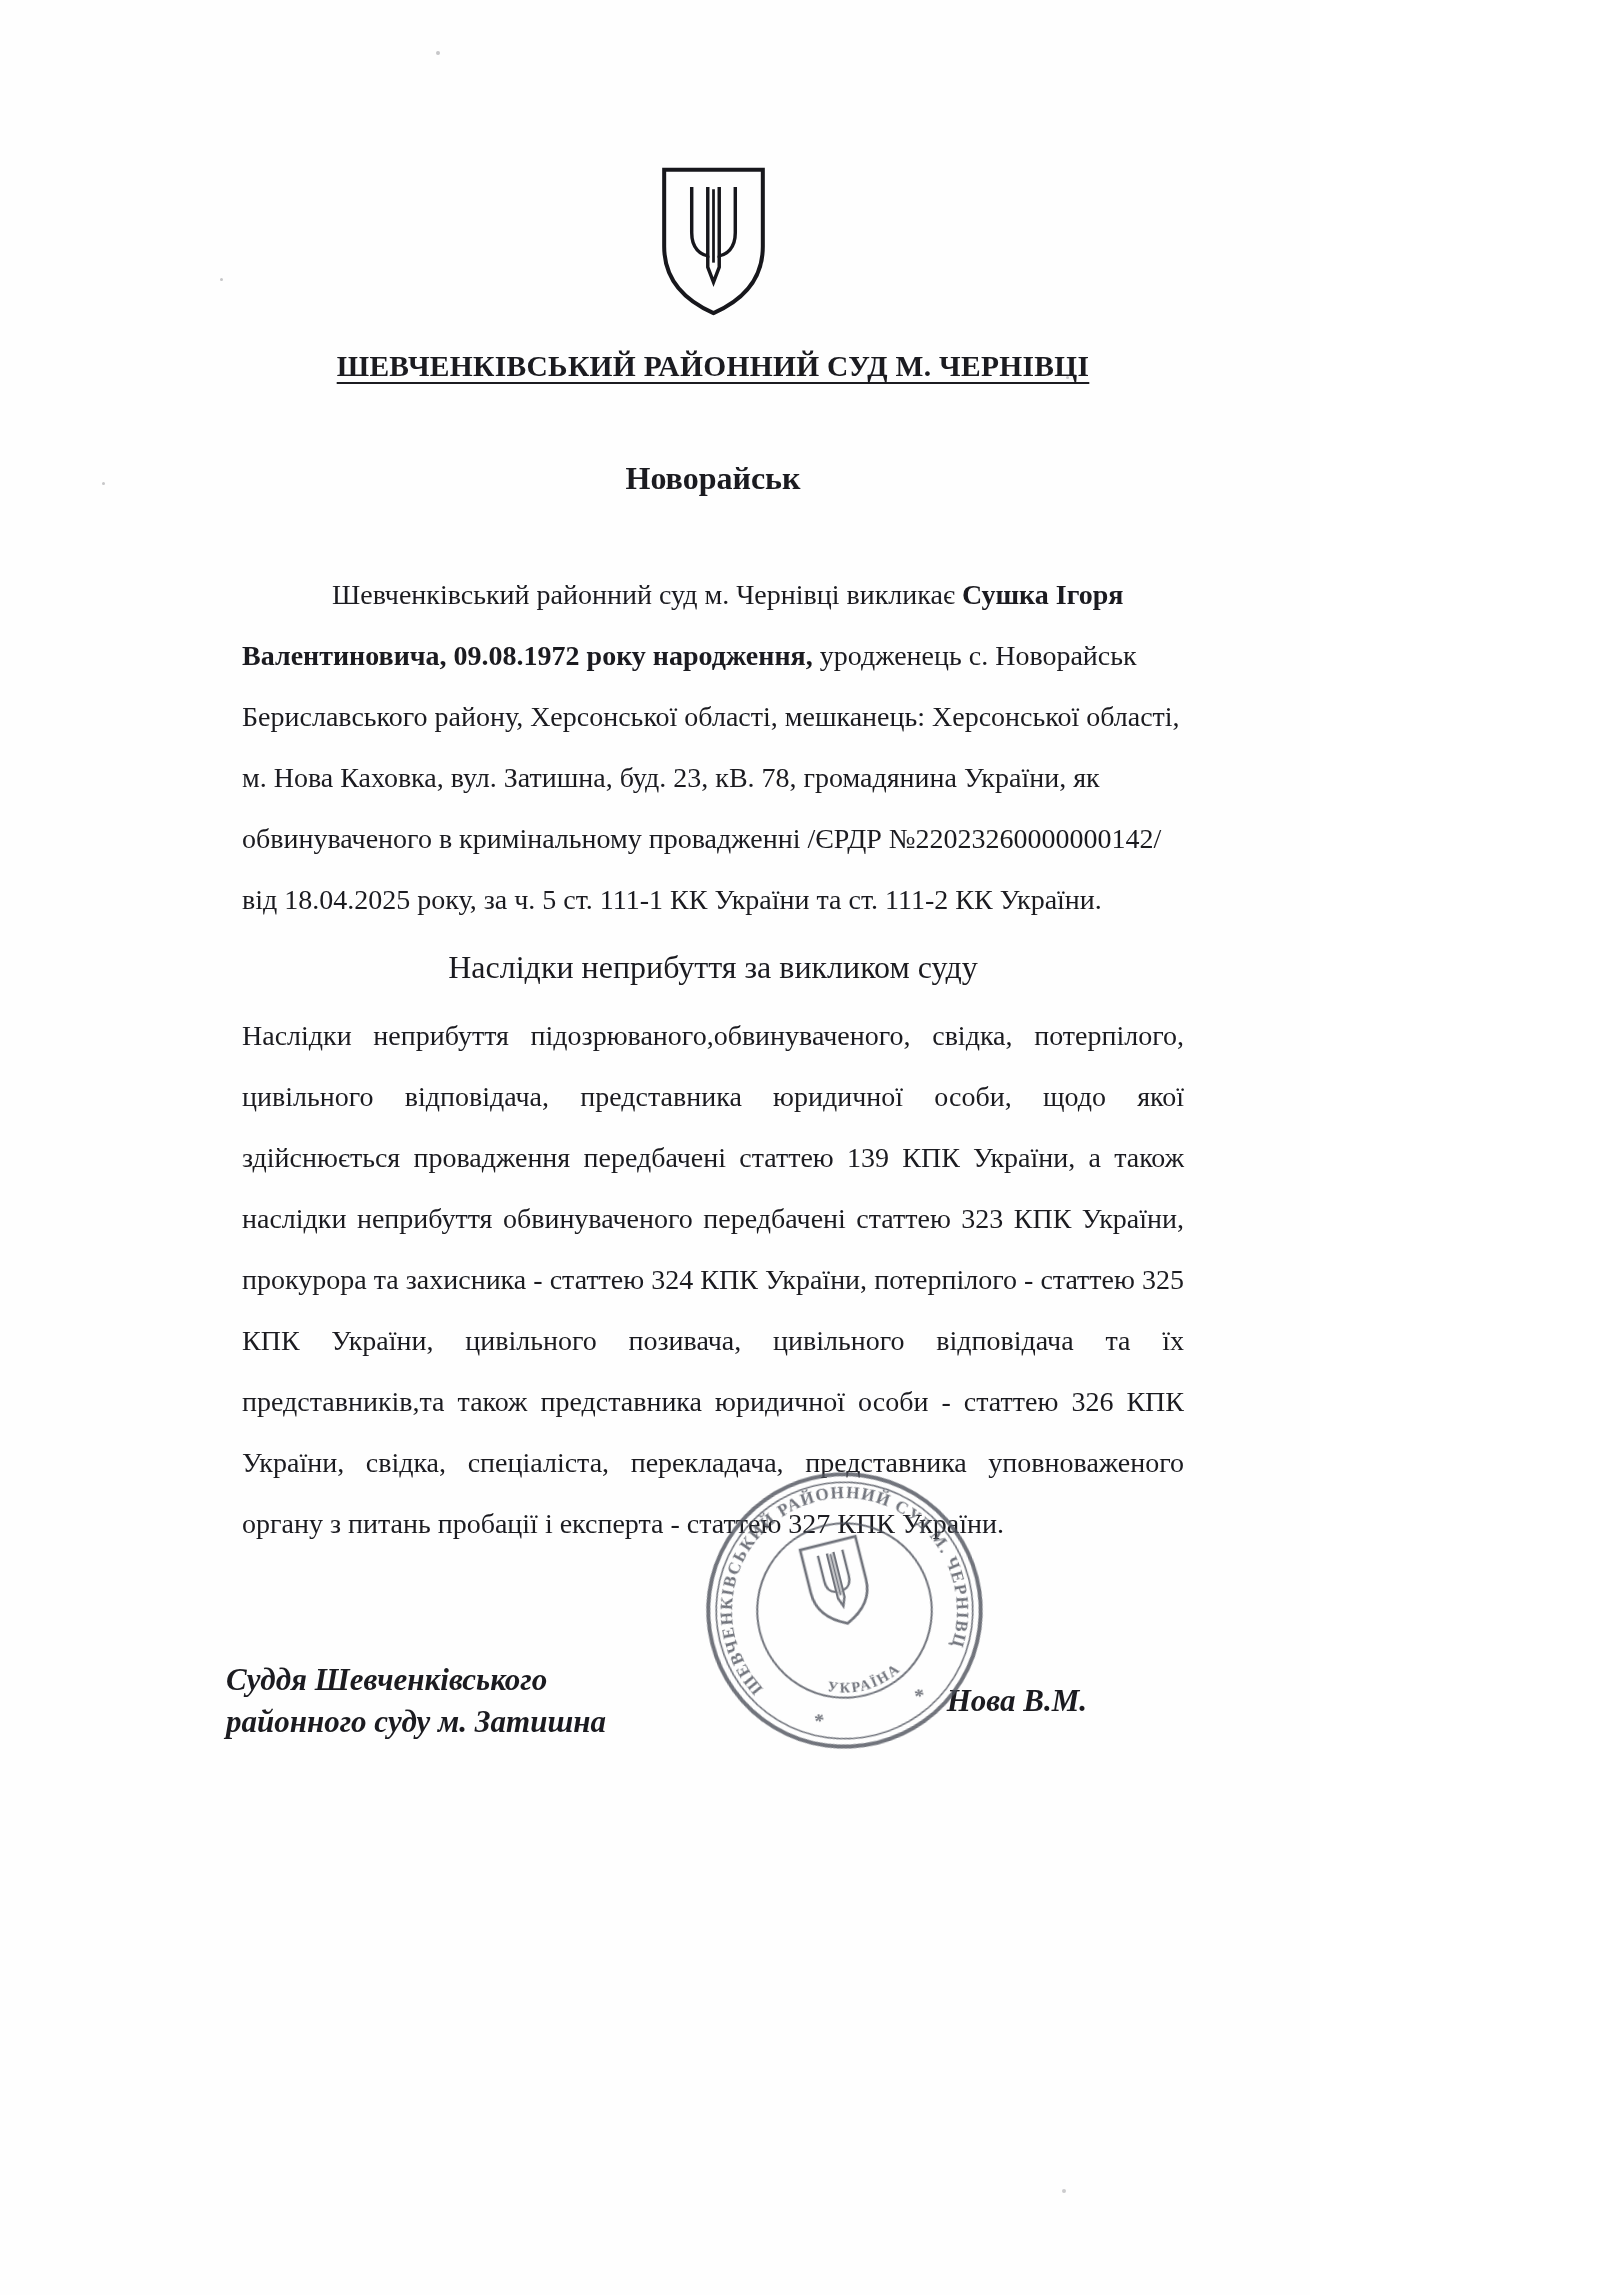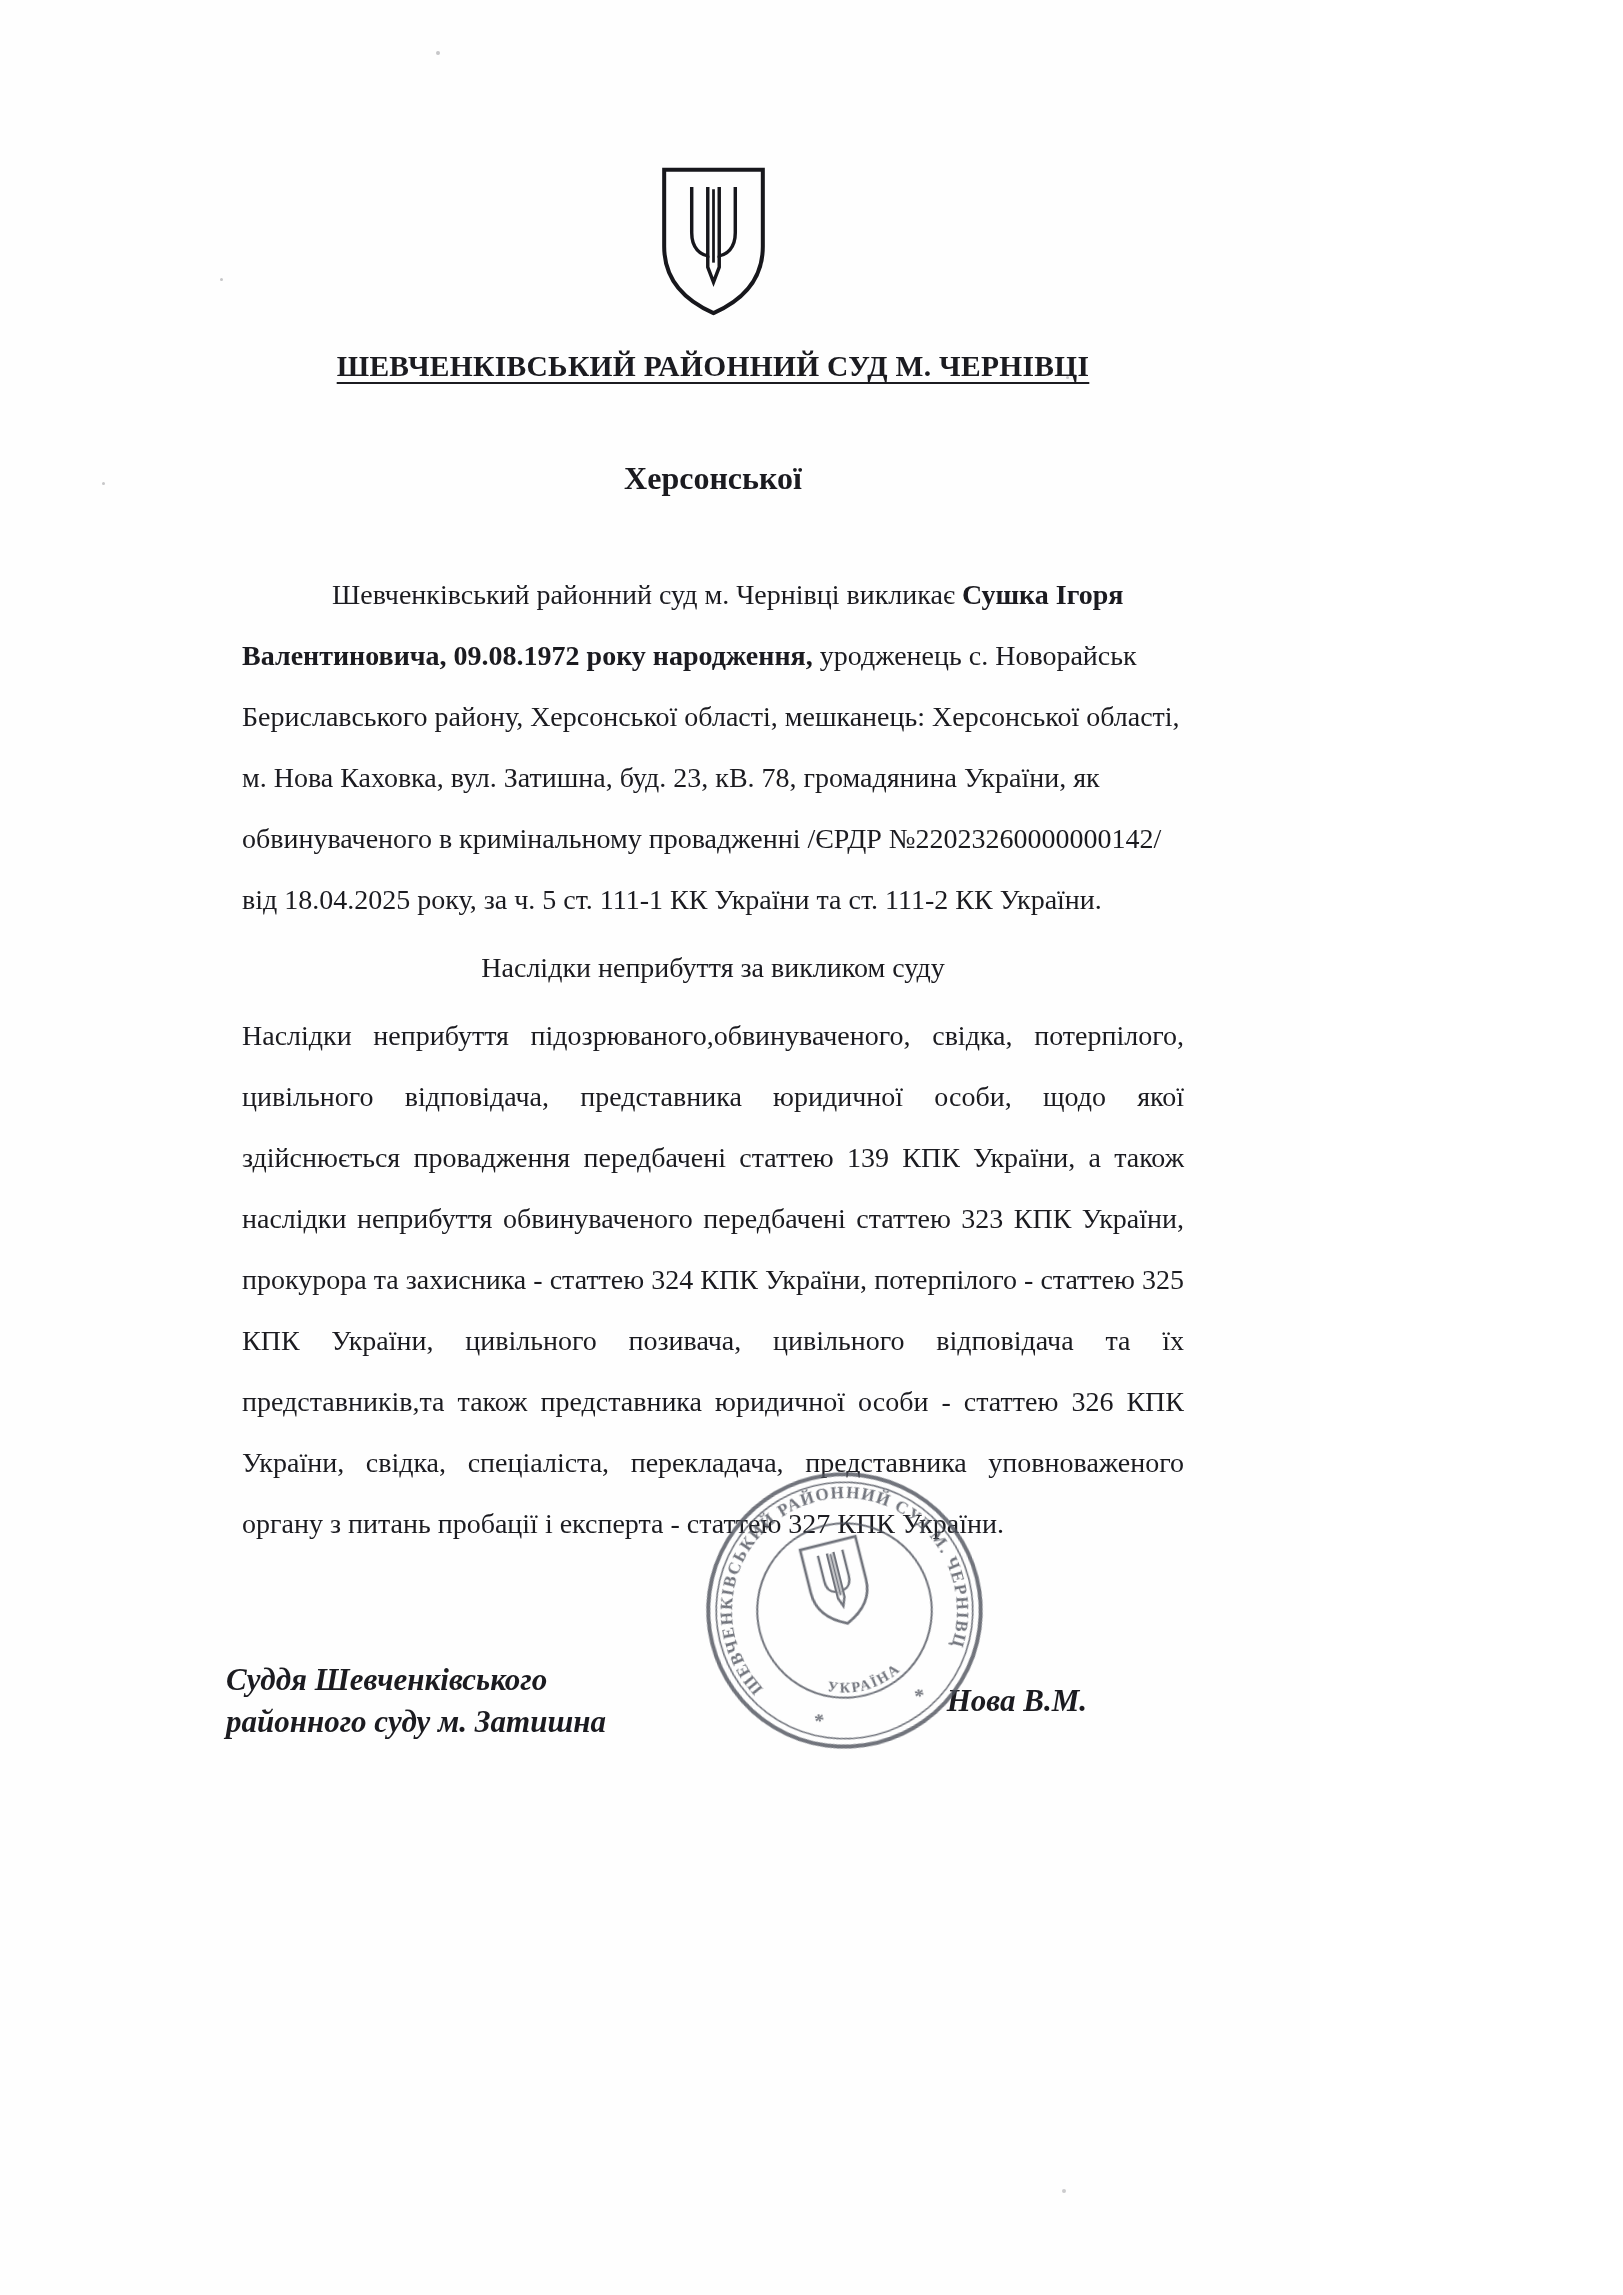--- a/index.html
+++ b/index.html
@@ -28,21 +28,21 @@
   .doc-title {
     margin:77px 0 0 0;
     text-align:center;
     font-size:32px; font-weight:bold;
   }
 
   .body-p { font-size:28px; line-height:61px; margin:16px; }
   .p-first { margin-top:67px; }
   .indent { text-indent:90px; }
   .justify { text-align:justify; }
-  .centered-line { text-align:center; font-size:28px; line-height:43px; margin:0; }
+  .centered-line { text-align:center; font-size:32px; line-height:43px; margin:0; }
   .u { text-decoration:underline; text-decoration-thickness:2px; text-underline-offset:4.6px; }
   b { font-weight:bold; }
 
   .sig-row {
     display:flex; justify-content:space-between; align-items:center;
     margin-top:105px; padding-right:113px;
     font-weight:bold; font-style:italic;
     font-size:31px; line-height:42px;
   }
   .judge-title { white-space:nowrap; }
@@ -79,21 +79,21 @@
         <path d="M7,5 H93 V72 Q93 111 50 130 Q7 111 7 72 Z" fill="none" stroke="currentColor" stroke-width="3.5"></path>
         <path d="M31,20 V60 C31,74 39,79 45,80 L45,20" fill="none" stroke="currentColor" stroke-width="3"></path>
         <path d="M69,20 V60 C69,74 61,79 55,80 L55,20" fill="none" stroke="currentColor" stroke-width="3"></path>
         <path d="M50,22 V86" fill="none" stroke="currentColor" stroke-width="2.4"></path>
         <path d="M45,80 L45,90 L50,103 L55,90 L55,80" fill="none" stroke="currentColor" stroke-width="3"></path>
       </svg>
     </div>
 
     <h1 class="court-name">ШЕВЧЕНКІВСЬКИЙ РАЙОННИЙ СУД М. ЧЕРНІВЦІ</h1>
 
-    <h2 class="doc-title">Херсонської</h2>
+    <h2 class="doc-title">Новорайськ</h2>
 
     <p class="body-p p-first indent"><span>Шевченківський районний суд м. Чернівці викликає </span><b>Сушка Ігоря Валентиновича, 09.08.1972 року народження,</b><span> уродженець с. Новорайськ Бериславського району, Херсонської області, мешканець: Херсонської області, м. Нова Каховка, вул. Затишна, буд. 23, кВ. 78, громадянина України, як обвинуваченого в кримінальному провадженні /ЄРДР №22023260000000142/ від 18.04.2025 року, за ч. 5 ст. 111-1 КК України та ст. 111-2 КК України.</span></p>
 
 
     <p class="centered-line">Наслідки неприбуття за викликом суду</p>
 
     <p class="body-p justify">Наслідки неприбуття підозрюваного,обвинуваченого, свідка, потерпілого, цивільного відповідача, представника юридичної особи, щодо якої здійснюється провадження передбачені статтею 139 КПК України, а також наслідки неприбуття обвинуваченого передбачені статтею 323 КПК України, прокурора та захисника - статтею 324 КПК України, потерпілого - статтею 325 КПК України, цивільного позивача, цивільного відповідача та їх представників,та також представника юридичної особи - статтею 326 КПК України, свідка, спеціаліста, перекладача, представника уповноваженого органу з питань пробації і експерта - статтею 327 КПК України.</p>
 
     <div class="sig-row">
       <div class="judge-title">

